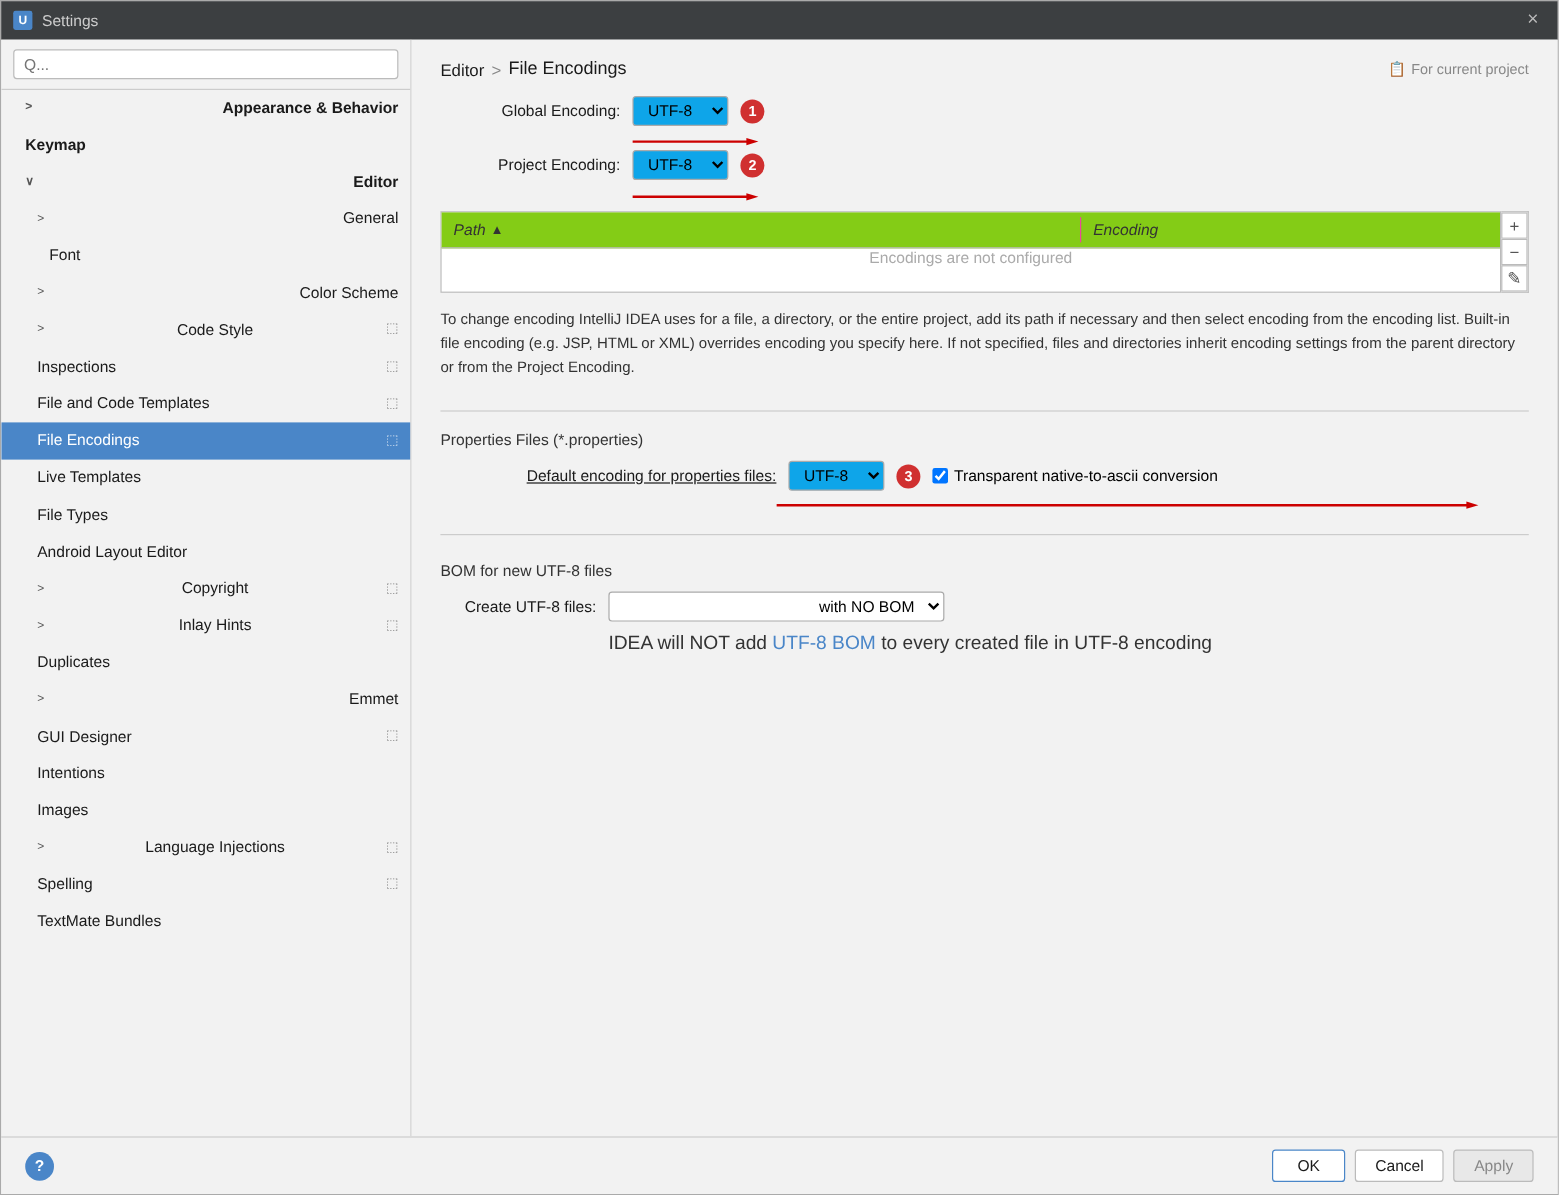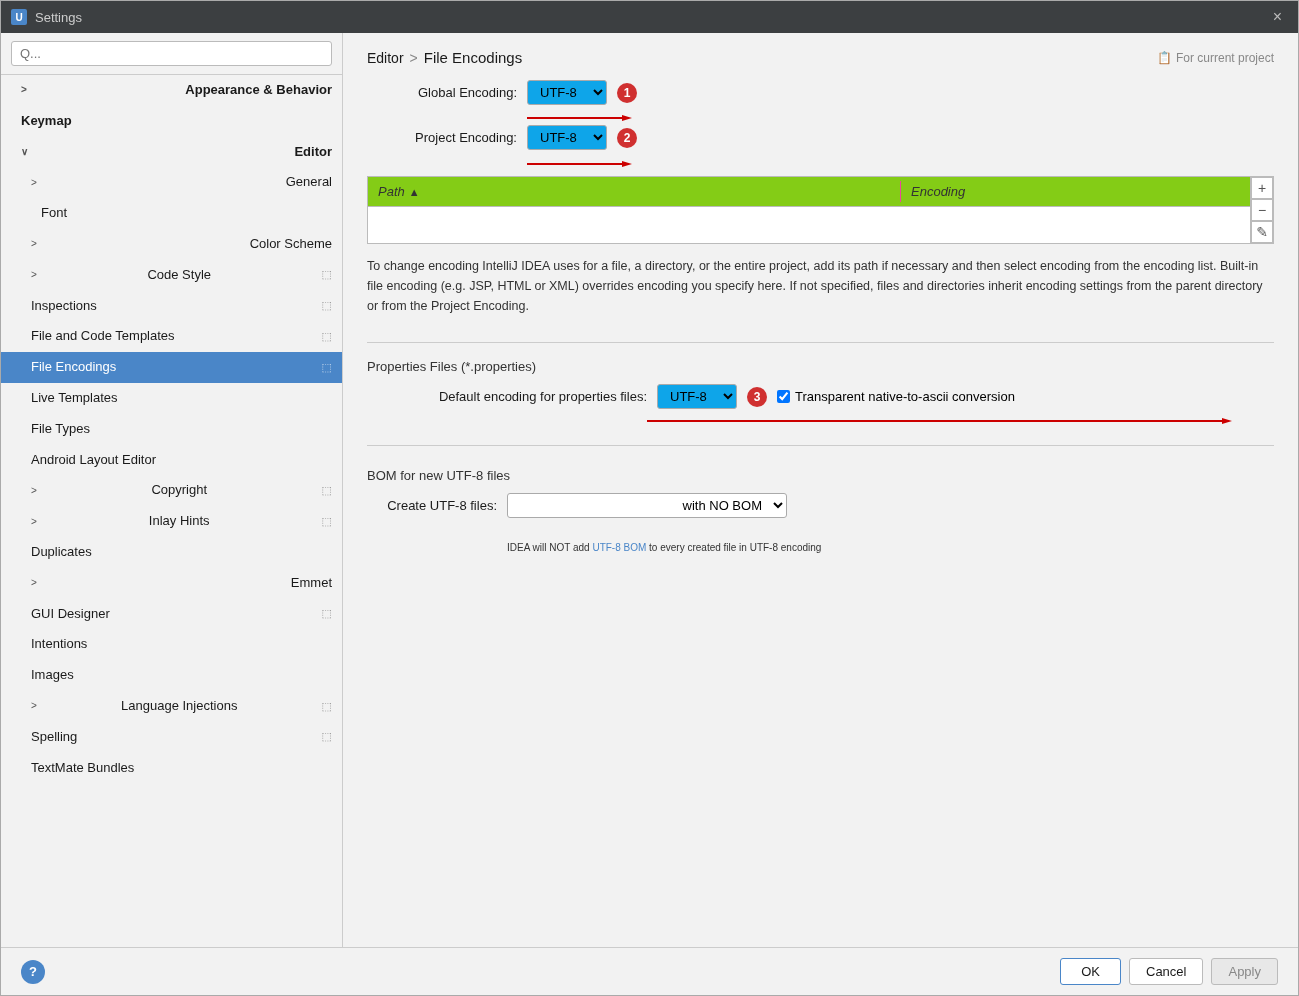--- a/index.html
+++ b/index.html
@@ -277,23 +277,23 @@
       padding: 3px 8px;
       border: 1px solid #aaa;
       border-radius: 3px;
       font-size: 13px;
       background: white;
       cursor: pointer;
       min-width: 280px;
       text-align: right;
     }
     .bom-note {
-      font-size: 10px;
+      font-size: 16px;
       color: #333;
-      margin-top: 24px;
+      margin-top: 10px;
       padding-left: 140px;
     }
     .bom-note .link { color: #4a86c8; }
     .dialog-footer {
       display: flex;
       align-items: center;
       justify-content: space-between;
       padding: 10px 20px;
       border-top: 1px solid #ccc;
       background: #f2f2f2;
@@ -509,36 +509,39 @@
         <div class="table-main">
           <div class="table-header">
             <div class="table-col-path">
               <span>Path</span>
               <span class="sort-arrow">▲</span>
             </div>
             <div class="table-col-encoding">
               <span>Encoding</span>
             </div>
           </div>
+          <div class="table-body">
+            <span>Encodings are not configured</span>
+          </div>
         </div>
         <div class="table-side-btns">
           <button class="table-btn">+</button>
           <button class="table-btn">−</button>
           <button class="table-btn">✎</button>
         </div>
       </div>
 
       <p class="info-text">To change encoding IntelliJ IDEA uses for a file, a directory, or the entire project, add its path if necessary and then select encoding from the encoding list. Built-in file encoding (e.g. JSP, HTML or XML) overrides encoding you specify here. If not specified, files and directories inherit encoding settings from the parent directory or from the Project Encoding.</p>
 
       <hr class="section-divider">
 
       <div class="properties-section">
         <div class="section-title">Properties Files (*.properties)</div>
         <div class="prop-row">
-          <span style="width:280px; text-align:right;" class="prop-label">Default encoding for properties files:</span>
+          <span style="width:280px; text-align:right;text-decoration:underline;" class="prop-label">Default encoding for properties files:</span>
           <select class="encoding-select">
             <option>UTF-8</option>
           </select>
           <div class="badge">3</div>
           <label class="checkbox-label">
             <input type="checkbox" checked="" style="">
             <span>Transparent native-to-ascii conversion</span>
           </label>
         </div>
 

